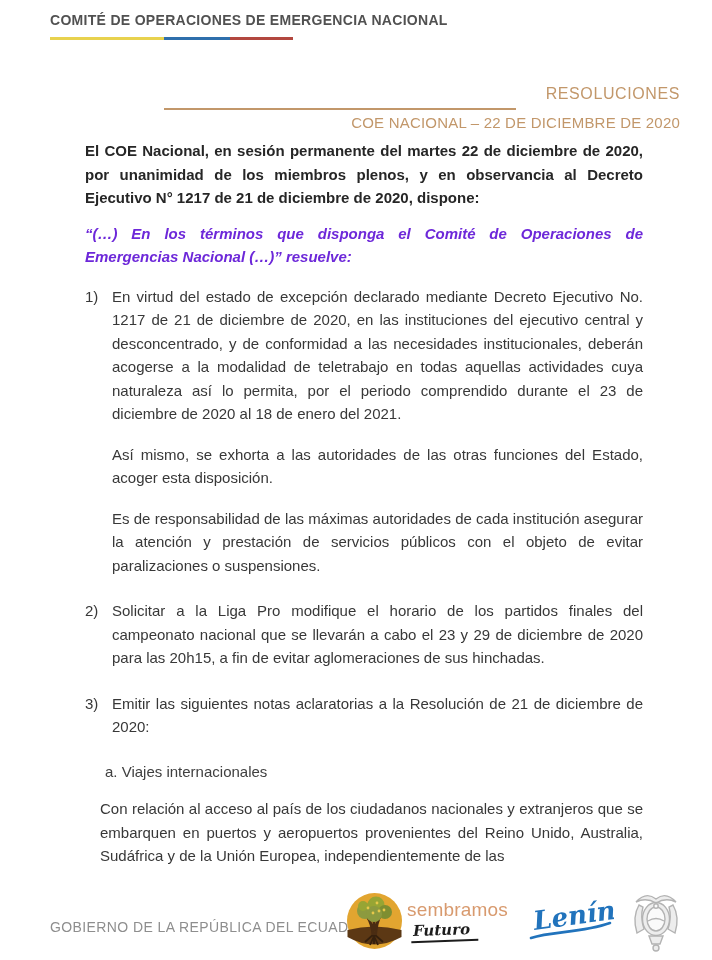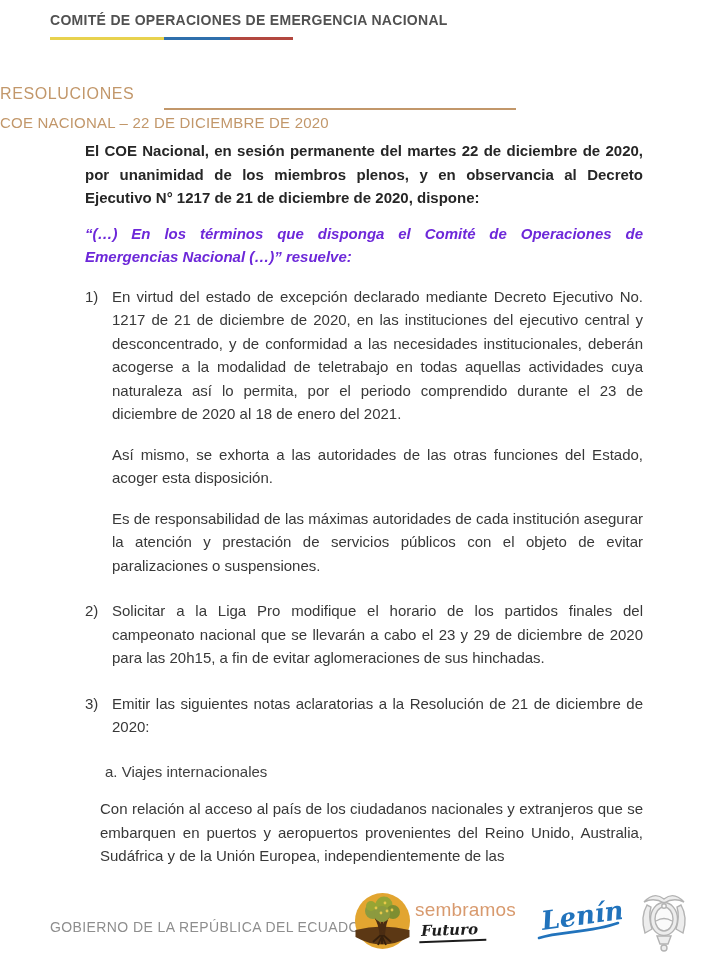--- a/index.html
+++ b/index.html
@@ -15,21 +15,21 @@
   .doc-header-title{
     font-size:14px;font-weight:700;color:#515151;letter-spacing:.3px;
   }
   .tricolor{display:flex;width:243px;height:3px;margin-top:9px;}
   .tc{height:3px;}
   .tc-y{width:47%;}
   .tc-b{width:27%;}
   .tc-r{width:26%;}
 
   
-  .title-block{position:absolute;top:85px;left:0;width:680px;text-align:left;}
+  .title-block{position:absolute;top:85px;left:0;width:680px;text-align:right;}
   .res-title{font-size:16px;letter-spacing:.6px;font-weight:400;}
   .res-rule{width:352px;height:2px;margin:5px auto 4px auto;}
   .res-subtitle{font-size:15px;letter-spacing:.2px;font-weight:400;}
 
   
   .body-col{
     position:absolute;top:139px;left:85px;width:558px;
     font-size:15px;line-height:23.5px;color:#383838;
   }
   .body-col p{margin:0;text-align:justify;}
@@ -44,21 +44,21 @@
     margin:21px 0 0 20px;font-size:15px;font-weight:400;color:#404040;line-height:23.5px;
   }
   .section-par{margin-top:14px !important;margin-left:15px !important;}
 
   
   .doc-footer{position:absolute;left:0;bottom:0;width:712px;height:75px;}
   .gov-label{
     position:absolute;left:50px;top:34px;
     font-size:14px;letter-spacing:.4px;color:#8E8E8E;font-weight:400;
   }
-  .logos{position:absolute;right:20px;top:4px;display:flex;align-items:center;}
+  .logos{position:absolute;right:28px;top:4px;display:flex;align-items:center;}
   .sembramos{display:flex;align-items:center;}
   .sembramos-text{margin-left:4px;display:flex;flex-direction:column;align-items:flex-start;}
   .semb-line1{font-size:19px;color:#D89A6E;letter-spacing:.2px;line-height:20px;}
   .semb-line2{
     font-family:"DejaVu Serif", serif;font-style:italic;font-weight:700;
     font-size:15px;color:#1c1c1c;margin-top:1px;margin-left:4px;
     border-bottom:2px solid #1c1c1c;padding:0 8px 1px 2px;transform:rotate(-2deg);
   }
   .lenin{margin-left:18px;}
   .coat{margin-left:14px;}

